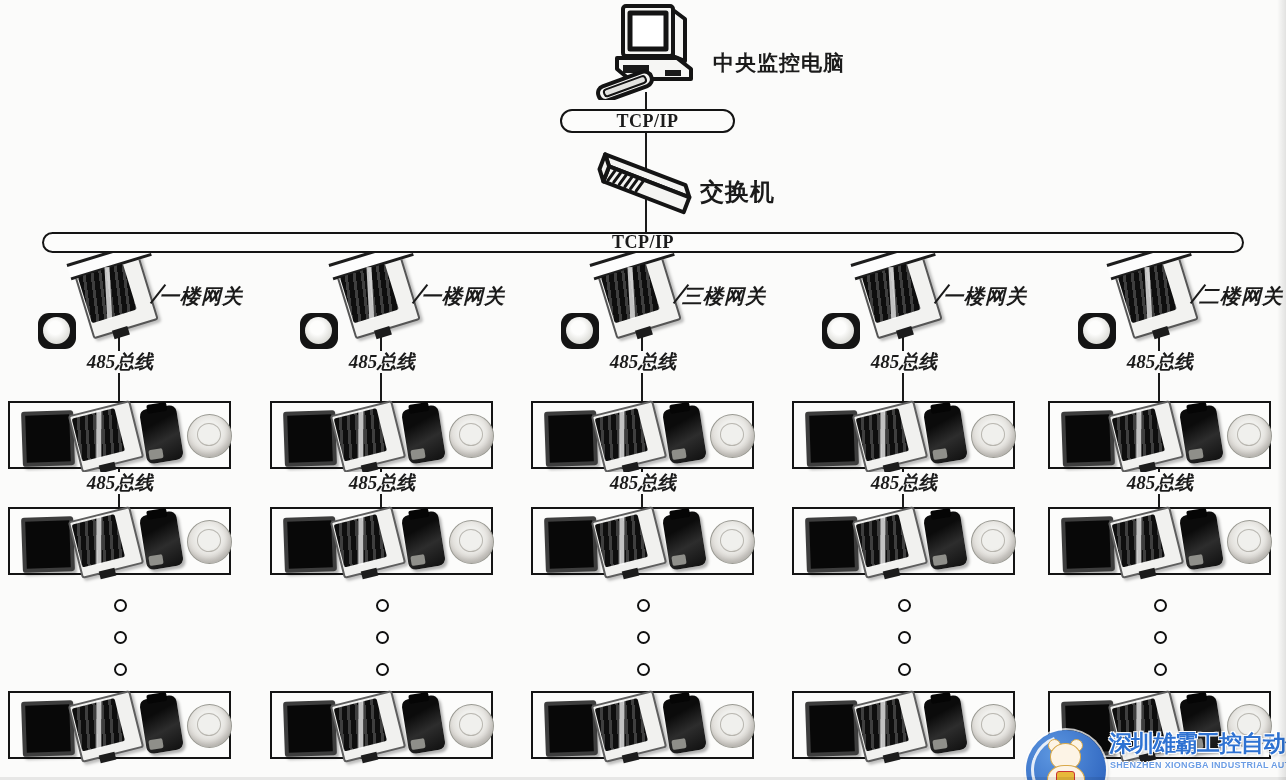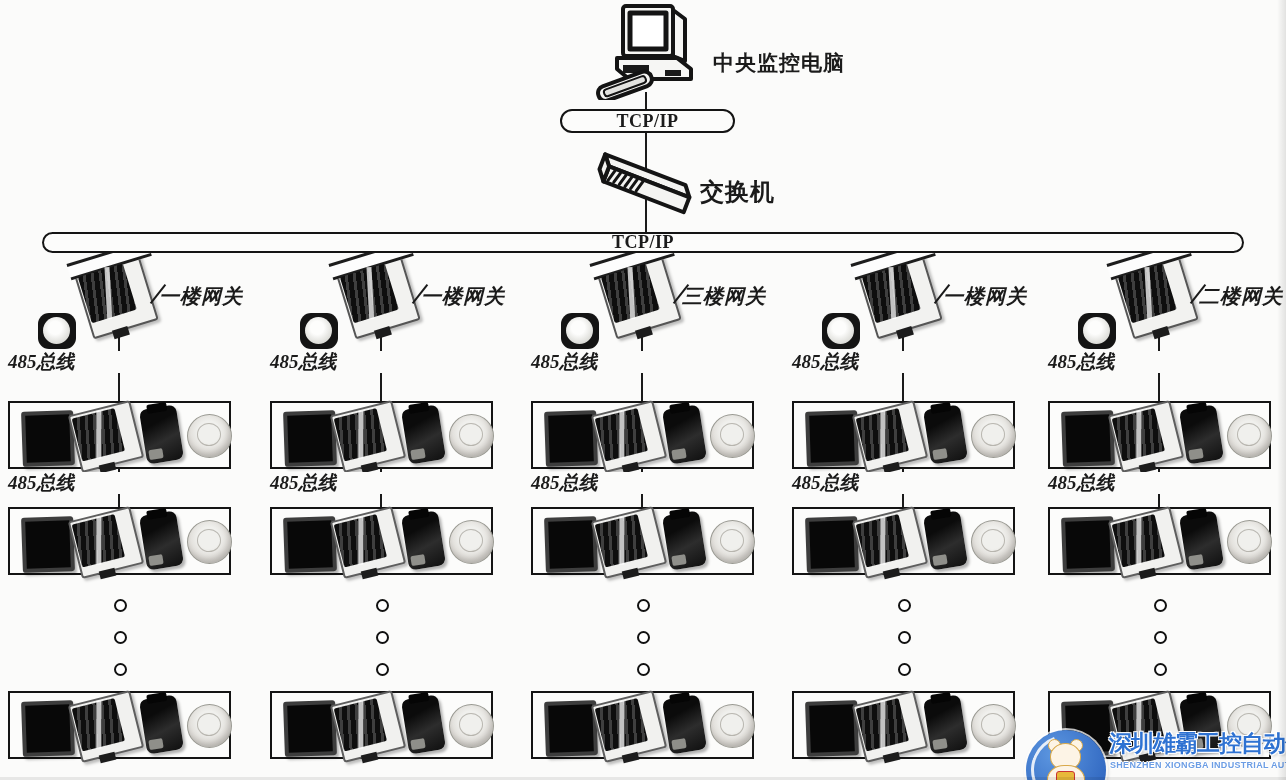--- a/index.html
+++ b/index.html
@@ -18,21 +18,21 @@
     position:absolute;border:2.5px solid #141414;border-radius:14px;background:#fcfcfb;
     display:flex;align-items:center;justify-content:center;
     font-weight:700;font-size:18px;z-index:2;letter-spacing:.5px;
   }
   
   .col{position:absolute;top:239px;width:224px;height:525px;font-style:italic;}
   .col .drop{left:110px;top:0;height:30px;}
   .col .seg1{left:110px;top:26px;height:138px;}
   .col .seg2{left:110px;top:230px;height:40px;}
   .bus485{
-    position:absolute;left:0;right:0;z-index:1;
+    position:absolute;left:0;right:0;text-align:center;z-index:1;
     font-weight:700;font-size:19px;background:#fbfbfa;line-height:22px;
   }
   .b1{top:112px;}
   .b2{top:233px;}
   .device-box{
     position:absolute;left:0;width:219px;height:64px;border:2.5px solid #141414;
     background:#fcfcfb;z-index:1;
   }
   .box1{top:162px;} .box2{top:268px;} .box3{top:452px;}
   .dots{position:absolute;left:0;right:0;top:360px;display:flex;flex-direction:column;align-items:center;gap:19px;z-index:1;}

